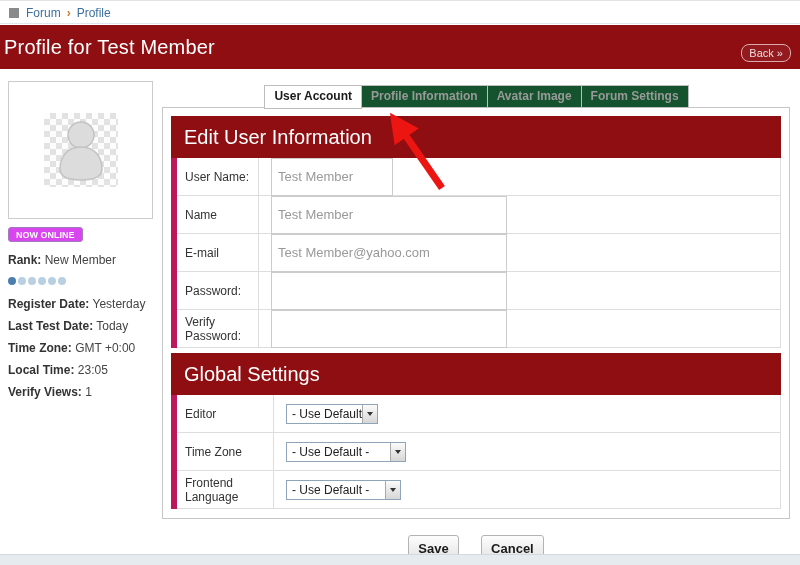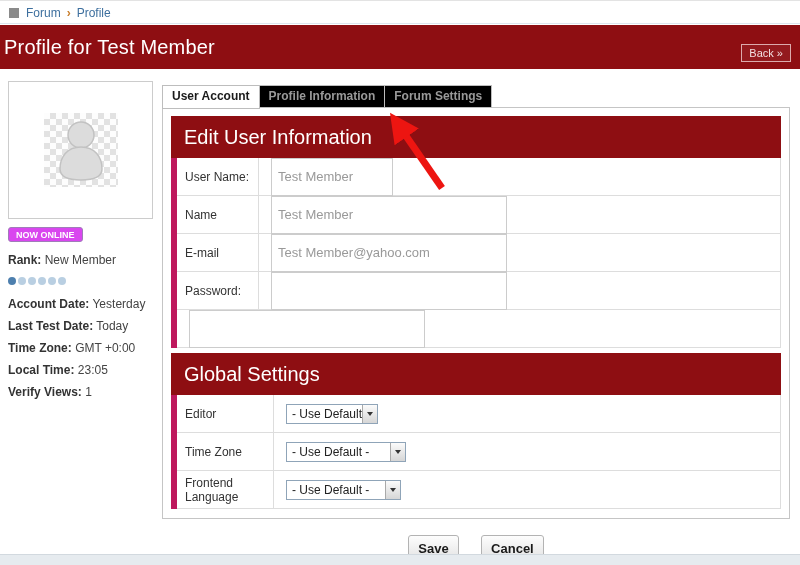--- a/index.html
+++ b/index.html
@@ -22,21 +22,21 @@
 
   
   .pagehead {
     position:absolute; top:24px; left:0; width:800px; height:44px;
     background:#8e0e12; color:#fff;
     display:flex; align-items:center; padding:0 4px;
   }
   .pagehead h1 { font-size:20px; font-weight:normal; letter-spacing:0.2px; }
   .back-btn {
     position:absolute; right:9px; bottom:7px;
-    border:1px solid #dcaaac; border-radius:0; background:rgba(255,255,255,0.05);
+    border:1px solid #dcaaac; border-radius:8px; background:rgba(255,255,255,0.05);
     color:#f2dfe0; font-size:11px; padding:2px 7px; cursor:pointer;
     font-family:"Liberation Sans", sans-serif;
   }
 
   
   .avatar-box {
     position:absolute; left:8px; top:80px; width:145px; height:138px;
     background:#fff; border:1px solid #ccc;
   }
   .checker {
@@ -57,23 +57,23 @@
   .stat b { color:#333; }
   .dots { line-height:16px; padding:2px 0 4px; }
   .dot {
     display:inline-block; width:8px; height:8px; border-radius:50%;
     background:#b9cfe2; margin-right:2px;
   }
   .dot.filled { background:#4d7fae; }
 
   
   #main { position:absolute; left:162px; top:84px; width:628px; }
-  .tabs { display:flex; position:relative; z-index:2; }
+  .tabs { display:flex; position:relative; z-index:2;justify-content:center; }
   .tab {
-    font-size:12px; font-weight:bold; color:#999; background:#000000;
+    font-size:12px; font-weight:bold; color:#999; background:#14532d;
     border:1px solid #bdbdbd; padding:3px 9px 4px; margin-right:-1px; cursor:pointer;
     font-family:"Liberation Sans", sans-serif;
   }
   .tab.active { background:#fff; color:#1a1a1a; margin-bottom:-1px; padding-bottom:5px; z-index:3; }
   .panel {
     border:1px solid #c5c5c5; background:#fff; margin-top:-1px; position:relative; z-index:1;
     padding:8px 8px 9px; min-height:392px;
   }
   .section-bar {
     background:#8e0e12; color:#fff; height:42px;
@@ -153,21 +153,21 @@
 <div class="sidebar-info">
   <span class="online-badge">NOW ONLINE</span>
   <div class="stat">
     <b>Rank:</b>
     <span>New Member</span>
   </div>
   <div class="dots">
     <span class="dot filled"></span><span class="dot"></span><span class="dot"></span><span class="dot"></span><span class="dot"></span><span class="dot"></span>
   </div>
   <div class="stat">
-    <b>Account Date:</b>
+    <b>Register Date:</b>
     <span>Yesterday</span>
   </div>
   <div class="stat">
     <b>Last Test Date:</b>
     <span>Today</span>
   </div>
   <div class="stat">
     <b>Time Zone:</b>
     <span>GMT +0:00</span>
   </div>
@@ -178,20 +178,21 @@
   <div class="stat">
     <b>Verify Views:</b>
     <span>1</span>
   </div>
 </div>
 
 <div id="main">
   <div class="tabs">
     <div class="tab active">User Account</div>
     <div class="tab">Profile Information</div>
+    <div class="tab">Avatar Image</div>
     <div class="tab">Forum Settings</div>
   </div>
 
   <div class="panel">
     <div class="section-bar">Edit User Information</div>
     <div class="ftable">
       <div class="frow">
         <div class="flabel">User Name:</div>
         <div class="ffield"><input class="tin in-small" type="text" value="Test Member" style=""></div>
       </div>
@@ -201,20 +202,21 @@
       </div>
       <div class="frow">
         <div class="flabel">E-mail</div>
         <div class="ffield"><input class="tin in-wide" type="text" value="Test Member@yahoo.com" style=""></div>
       </div>
       <div class="frow">
         <div class="flabel">Password:</div>
         <div class="ffield"><input class="tin in-wide" type="password" value="" style=""></div>
       </div>
       <div class="frow">
+        <div class="flabel">Verify Password:</div>
         <div class="ffield"><input class="tin in-wide" type="password" value="" style=""></div>
       </div>
     </div>
 
     <div class="section-bar gs">Global Settings</div>
     <div class="ftable">
       <div class="frow">
         <div class="flabel wide">Editor</div>
         <div class="ffield">
           <div class="sel sel-w1">

